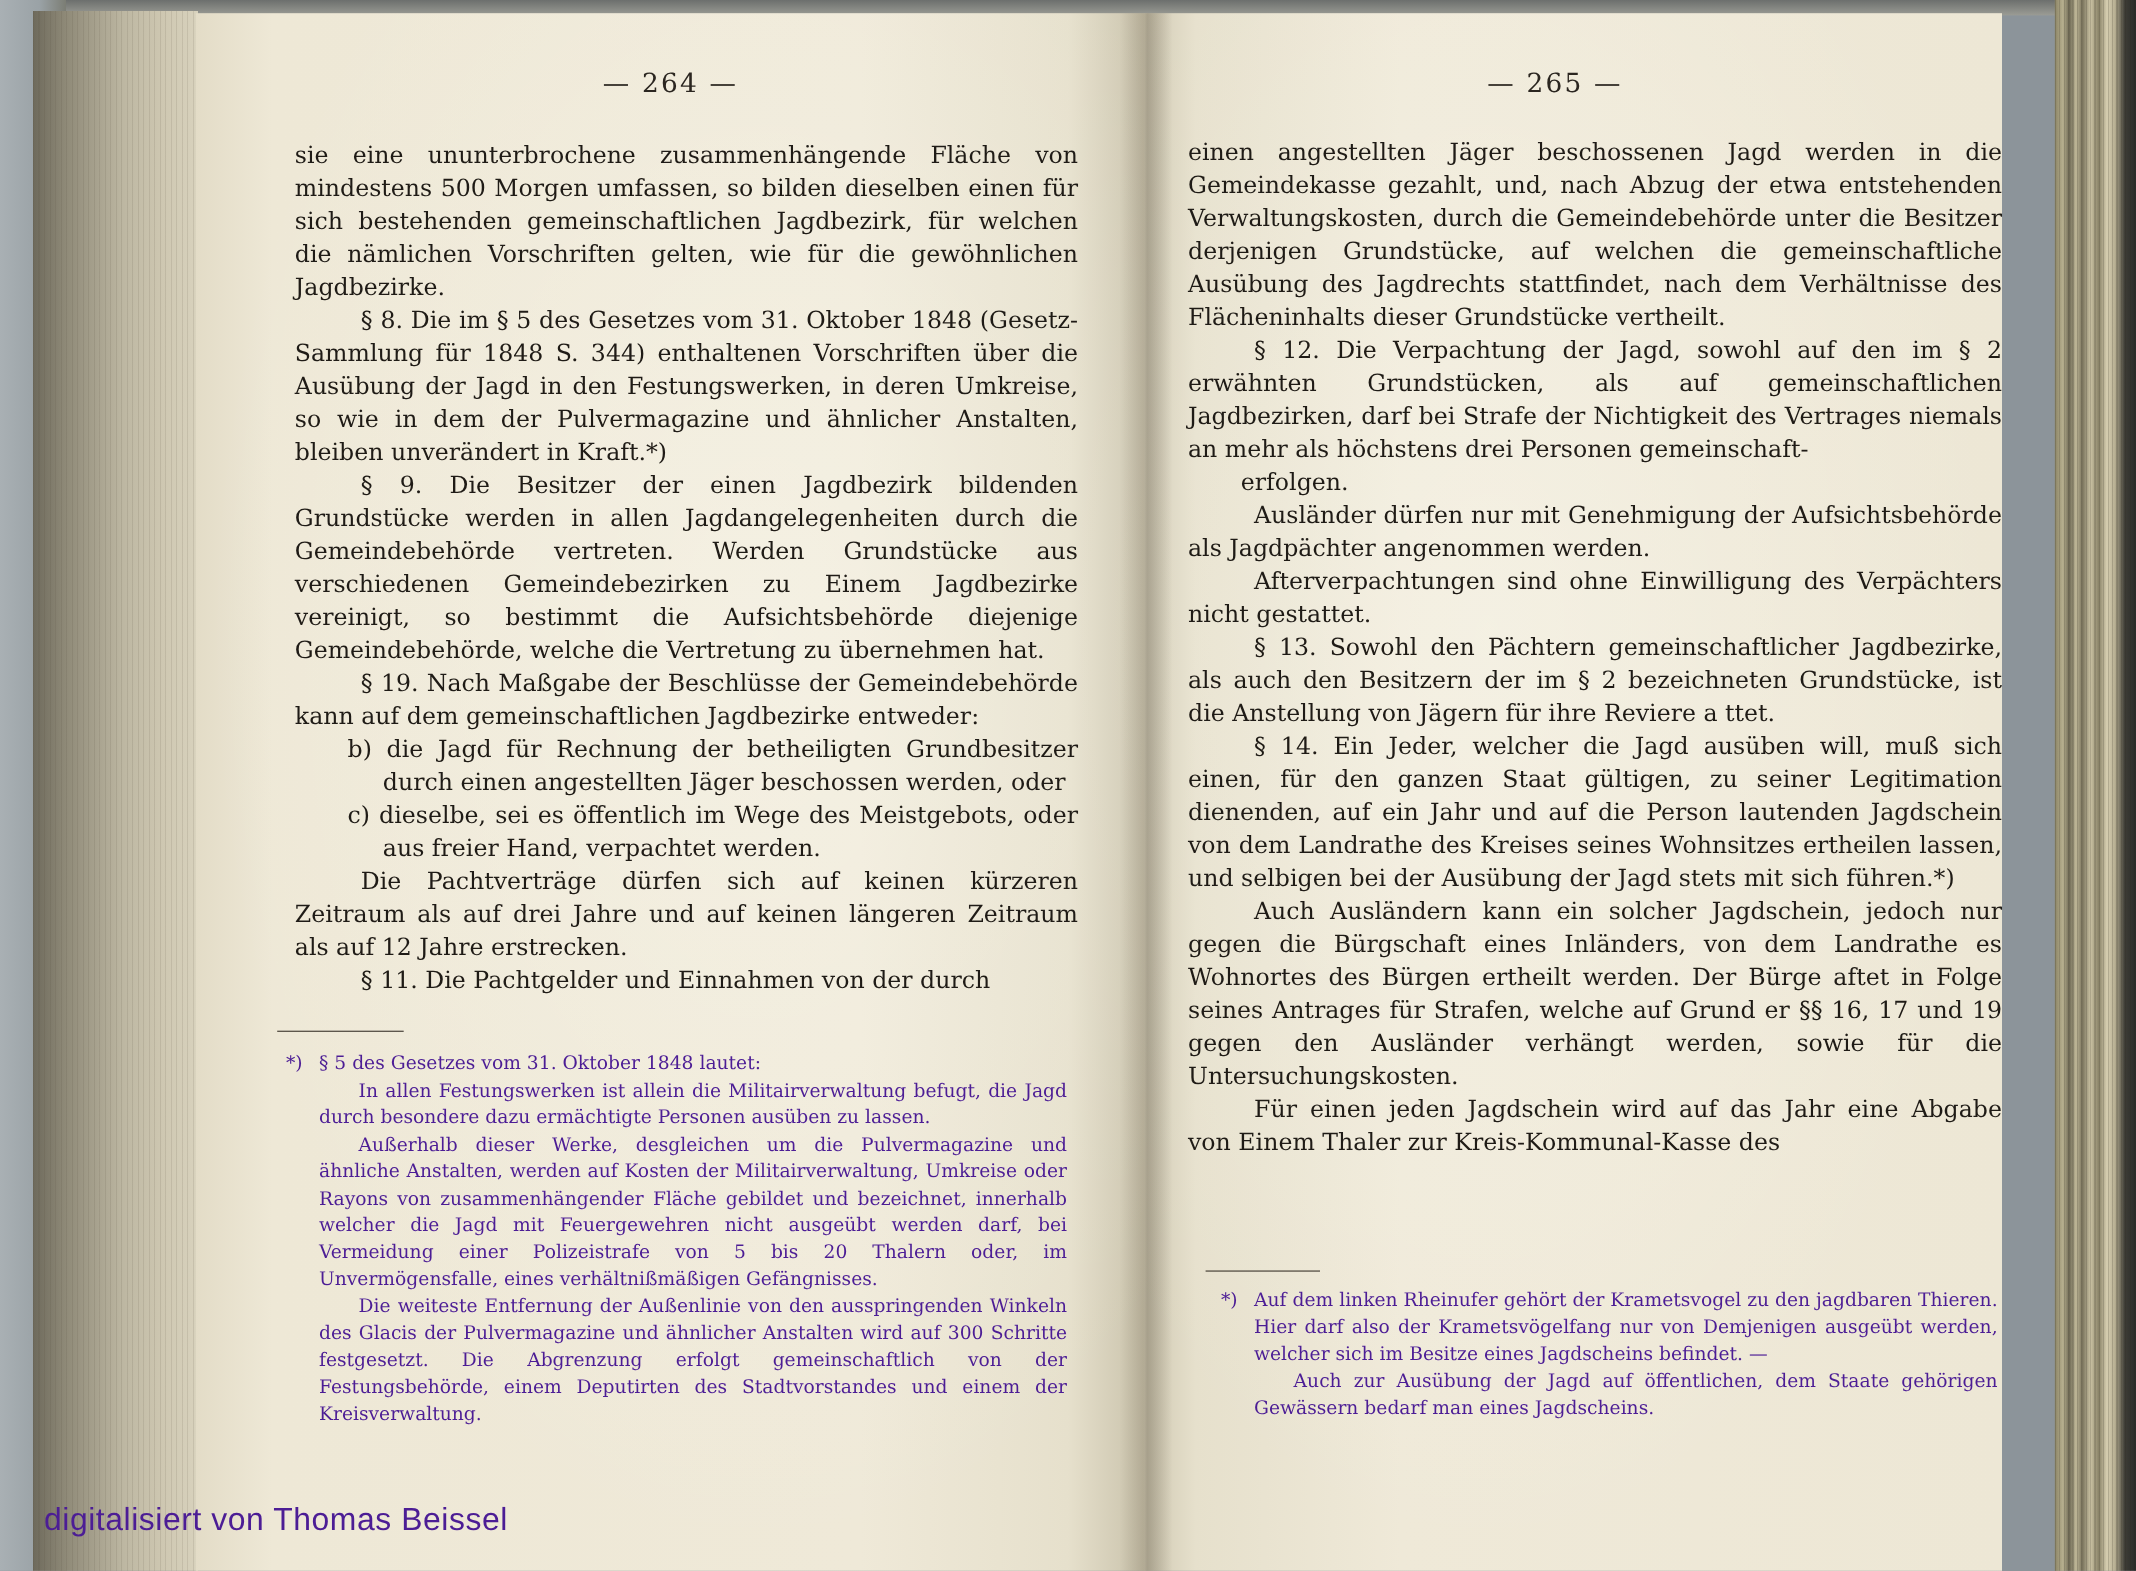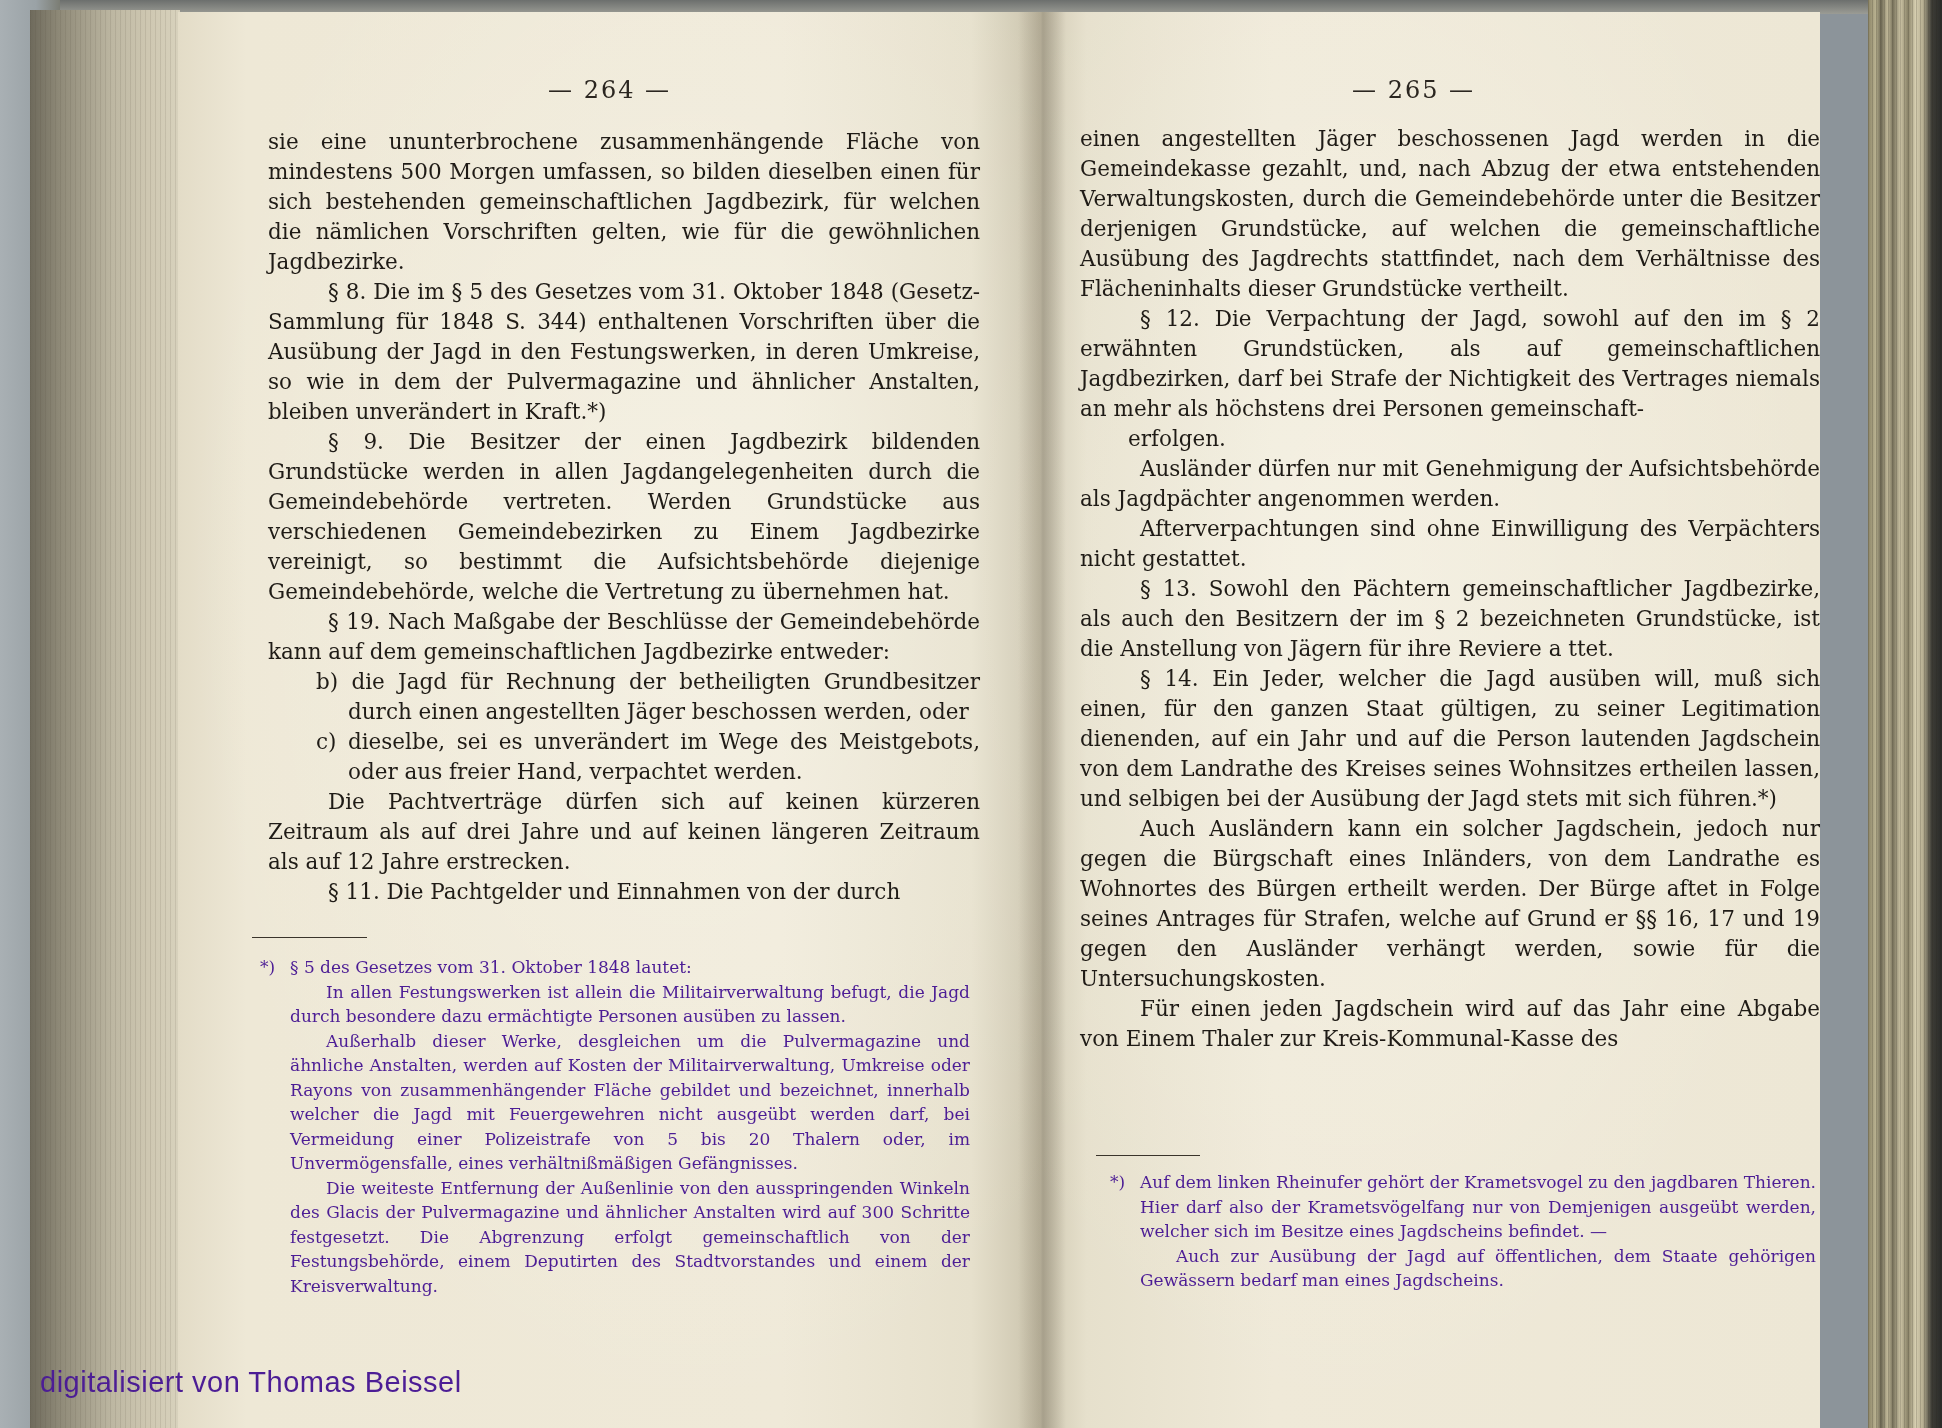--- a/index.html
+++ b/index.html
@@ -48,21 +48,21 @@
   .fore-edge-right {
     position:absolute; left:1868px; top:0; width:74px; height:1428px;
     background:linear-gradient(90deg,#8b8466 0%,#b7b08f 10%,#6f6a55 18%,#c0b898 26%,#7a745d 34%,#cbc3a4 44%,#8a8368 54%,#d6ceb0 64%,#b8b093 74%,#3d3c36 86%,#2a2b29 100%);
   }
   .fore-edge-right::after{
     content:""; position:absolute; inset:0;
     background:repeating-linear-gradient(90deg,rgba(40,35,25,.18) 0 1px,transparent 1px 4px);
   }
 
   .folio {
-    position:absolute; top:76px; font-size:24px; color:#2b2620;
+    position:absolute; top:62px; font-size:24px; color:#2b2620;
     letter-spacing:2px;
   }
   .folio.left { left:548px; }
   .folio.right { left:1352px; }
 
   .text {
     position:absolute; color:#1f1b16;
     font-family:"DejaVu Serif", serif;
     font-size:21.5px; line-height:30px;
     text-align:justify;
@@ -110,21 +110,21 @@
   <div class="fore-edge-right"></div>
 
   <div class="folio left">— 264 —</div>
 
   <div class="text left">
     <p>sie eine ununterbrochene zusammenhängende Fläche von mindestens 500 Morgen umfassen, so bilden dieselben einen für sich bestehenden gemeinschaftlichen Jagdbezirk, für welchen die nämlichen Vorschriften gelten, wie für die gewöhnlichen Jagdbezirke.</p>
     <p class="indent">§ 8. Die im § 5 des Gesetzes vom 31. Oktober 1848 (Gesetz-Sammlung für 1848 S. 344) enthaltenen Vorschriften über die Ausübung der Jagd in den Festungswerken, in deren Umkreise, so wie in dem der Pulvermagazine und ähnlicher Anstalten, bleiben unverändert in Kraft.*)</p>
     <p class="indent">§ 9. Die Besitzer der einen Jagdbezirk bildenden Grundstücke werden in allen Jagdangelegenheiten durch die Gemeindebehörde vertreten. Werden Grundstücke aus verschiedenen Gemeindebezirken zu Einem Jagdbezirke vereinigt, so bestimmt die Aufsichtsbehörde diejenige Gemeindebehörde, welche die Vertretung zu übernehmen hat.</p>
     <p class="indent">§ 19. Nach Maßgabe der Beschlüsse der Gemeindebehörde kann auf dem gemeinschaftlichen Jagdbezirke entweder:</p>
     <p class="item">b) die Jagd für Rechnung der betheiligten Grundbesitzer durch einen angestellten Jäger beschossen werden, oder</p>
-    <p class="item">c) dieselbe, sei es unverändert im Wege des Meistgebots, oder aus freier Hand, verpachtet werden.</p>
+    <p class="item">c) dieselbe, sei es öffentlich im Wege des Meistgebots, oder aus freier Hand, verpachtet werden.</p>
     <p class="indent">Die Pachtverträge dürfen sich auf keinen kürzeren Zeitraum als auf drei Jahre und auf keinen längeren Zeitraum als auf 12 Jahre erstrecken.</p>
     <p class="indent">§ 11. Die Pachtgelder und Einnahmen von der durch</p>
   </div>
 
   <div class="rule left"></div>
 
   <div class="note left">
     <p><span class="mark">*)</span><span>§ 5 des Gesetzes vom 31. Oktober 1848 lautet:</span></p>
     <p class="indent">In allen Festungswerken ist allein die Militairverwaltung befugt, die Jagd durch besondere dazu ermächtigte Personen ausüben zu lassen.</p>
     <p class="indent">Außerhalb dieser Werke, desgleichen um die Pulvermagazine und ähnliche Anstalten, werden auf Kosten der Militairverwaltung, Umkreise oder Rayons von zusammenhängender Fläche gebildet und bezeichnet, innerhalb welcher die Jagd mit Feuergewehren nicht ausgeübt werden darf, bei Vermeidung einer Polizeistrafe von 5 bis 20 Thalern oder, im Unvermögensfalle, eines verhältnißmäßigen Gefängnisses.</p>

